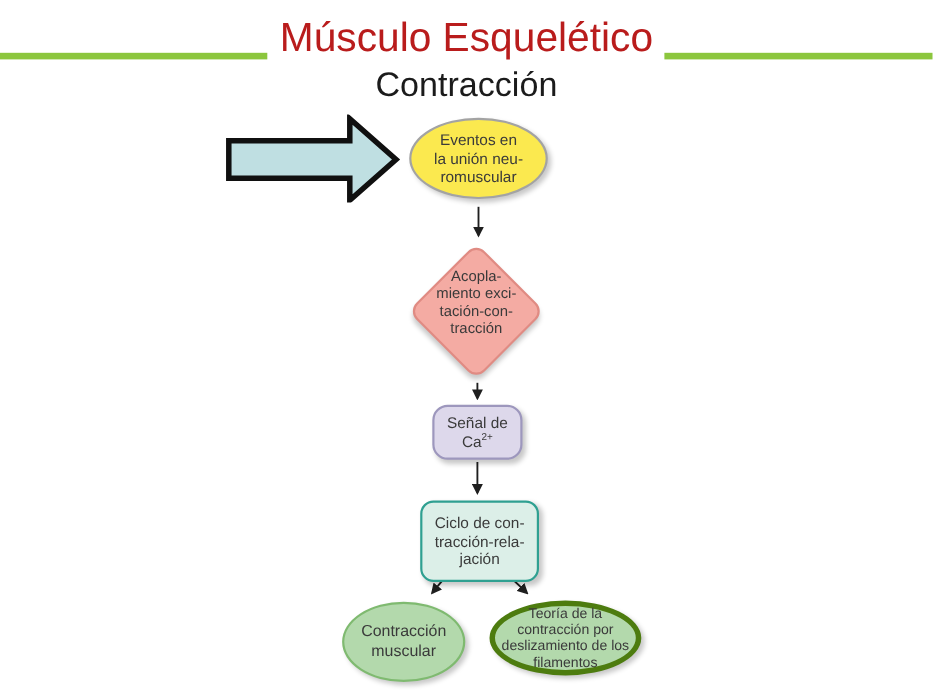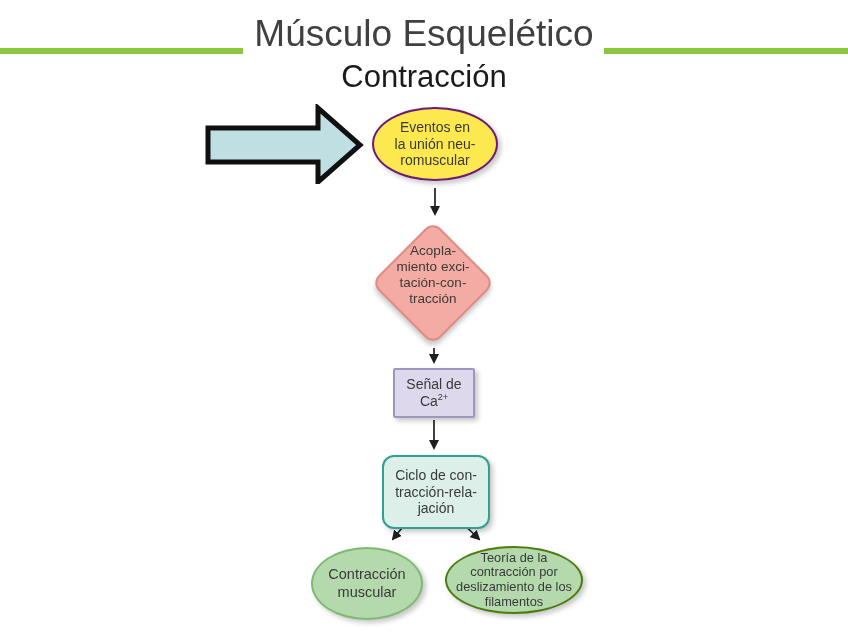--- a/index.html
+++ b/index.html
@@ -10,21 +10,21 @@
     background: #ffffff;
     font-family: "Liberation Sans", sans-serif;
     overflow: hidden;
   }
   .title {
     position: absolute;
     top: 13px; left: 0; width: 100%;
     text-align: center;
     font-size: 37px;
     line-height: 42px;
-    color: #404040;
+    color: #b91c1c;
   }
   .subtitle {
     position: absolute;
     top: 59px; left: 0; width: 100%;
     text-align: center;
     font-size: 31px;
     line-height: 36px;
     color: #1b1b1b;
   }
   .accent-line {
@@ -46,40 +46,40 @@
     font-size: 14px;
     line-height: 1.18;
     white-space: pre-line;
   }
   .shadowed { box-shadow: 3px 3px 5px rgba(0,0,0,0.22); }
 
   .node-neuromuscular {
     left: 372px; top: 107px; width: 126px; height: 74px;
     border-radius: 50%;
     background: #FBE94F;
-    border: 2px solid #701a75;
+    border: 2px solid #a3a3a3;
   }
   .diamond-shape {
     position: absolute;
     left: 389px; top: 239px; width: 88px; height: 88px;
     box-sizing: border-box;
     transform: rotate(45deg);
     background: #F4ABA3;
     border: 2px solid #E08B83;
     border-radius: 11px;
   }
   .diamond-label {
     left: 371px; top: 232px; width: 124px; height: 86px;
     font-size: 13.5px;
     background: transparent;
     border: none;
   }
   .node-ca-signal {
     left: 393px; top: 368px; width: 82px; height: 50px;
-    border-radius: 2px;
+    border-radius: 14px;
     background: #DDD8EB;
     border: 2px solid #9D97BD;
     flex-direction: column;
   }
   .node-ca-signal sup { font-size: 9px; line-height: 0; }
   .node-cycle {
     left: 382px; top: 455px; width: 108px; height: 74px;
     border-radius: 12px;
     background: #DCEFE8;
     border: 2.5px solid #2FA091;
@@ -88,21 +88,21 @@
     left: 311px; top: 547px; width: 112px; height: 73px;
     border-radius: 50%;
     background: #B3D9AC;
     border: 2px solid #7FBA70;
     font-size: 14.5px;
   }
   .node-sliding {
     left: 445px; top: 546px; width: 138px; height: 68px;
     border-radius: 50%;
     background: #B3D9AC;
-    border: 2px solid #4d7c0f;
+    border: 5px solid #4d7c0f;
     font-size: 12.8px;
     line-height: 1.15;
   }
 
   .pointer-arrow {
     position: absolute;
     left: 204px; top: 104px; width: 160px; height: 80px;
   }
   .connector-layer {
     position: absolute;

